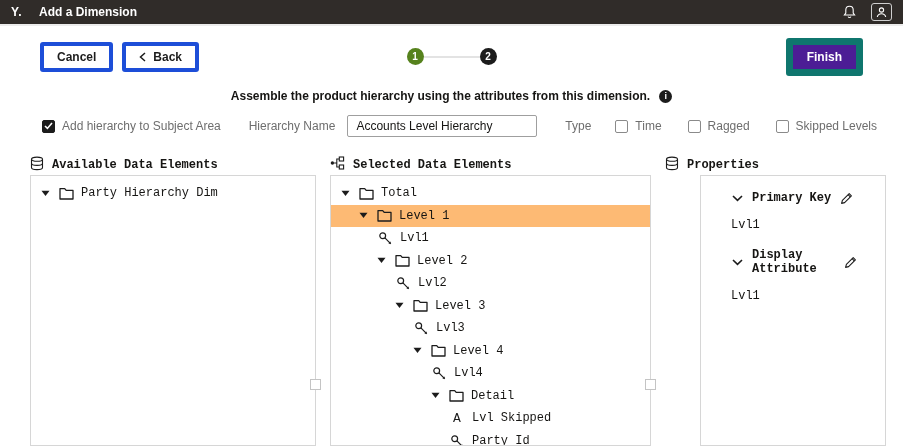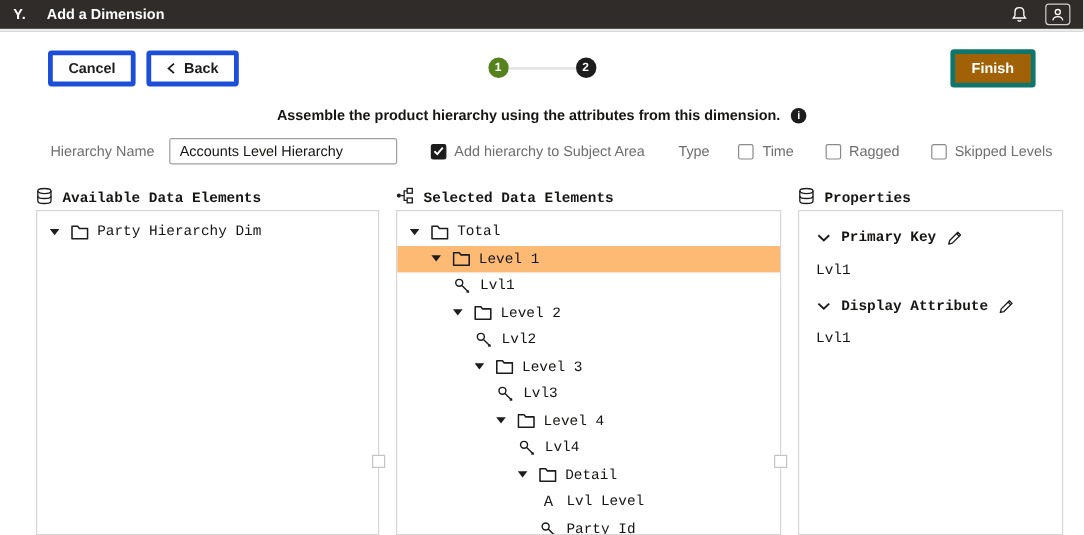--- a/index.html
+++ b/index.html
@@ -14,21 +14,21 @@
   .topbar-right{margin-left:auto;display:flex;align-items:center;gap:15px;}
   .bell{display:flex;cursor:pointer;}
   .avatar{width:21px;height:18px;border:1.5px solid #cfcfcf;border-radius:3px;display:flex;
           align-items:center;justify-content:center;cursor:pointer;box-sizing:border-box;}
 
   
   .toolbar-row{position:absolute;top:44px;left:40px;right:40px;height:26px;display:flex;align-items:center;}
   .btn{border:4px solid #1d4ed8;background:#fff;border-radius:3px;padding:4px 13px;font-size:12px;
        color:#1c1c1c;font-family:inherit;font-weight:600;cursor:pointer;}
   .btn.back{margin-left:9px;display:inline-flex;align-items:center;gap:7px;}
-  .finish{margin-left:auto;background:#a16207;color:#fff;border:4px solid #0f766e;border-radius:3px;
+  .finish{margin-left:auto;background:#4c1d95;color:#fff;border:7px solid #0f766e;border-radius:3px;
           padding:5px 14px;font-size:12px;font-family:inherit;font-weight:600;cursor:pointer;}
   .stepper{position:absolute;left:50%;top:4px;transform:translateX(-50%);display:flex;align-items:center;}
   .step{width:17px;height:17px;border-radius:50%;color:#fff;font-size:10px;font-weight:700;
         display:flex;align-items:center;justify-content:center;}
   .connector{width:56px;height:2px;background:#e3e3e3;}
 
   
   .instruction{position:absolute;top:89px;left:0;right:0;text-align:center;font-size:12px;font-weight:600;
                display:flex;justify-content:center;align-items:center;gap:9px;}
   .info-icon{width:13px;height:13px;border-radius:50%;background:#1c1c1c;color:#fff;font-size:9px;
@@ -49,21 +49,21 @@
 
   
   .panels{position:absolute;top:155px;left:30px;right:17px;bottom:0;display:flex;gap:14px;}
   .panel{display:flex;flex-direction:column;position:relative;font-family:Liberation Mono, monospace;}
   .p1{width:286px;flex:0 0 auto;}
   .p2{width:321px;flex:0 0 auto;}
   .p3{flex:1;}
   .panel-header{display:flex;align-items:center;gap:8px;font-size:12px;font-weight:700;height:20px;}
   .panel-body{flex:1;border:1px solid #d6d6d6;background:#fff;overflow:hidden;padding-top:6px;
               box-sizing:border-box;}
-  .p3 .panel-body{padding:8px 12px;}
+  .p3 .panel-body{padding:8px 28px;margin-left:35px;}
   .resize-handle{position:absolute;right:-5px;top:224px;width:9px;height:9px;background:#fff;
                  border:1px solid #c4c4c4;z-index:2;cursor:col-resize;}
 
   .tree-row{height:22.5px;display:flex;align-items:center;font-size:12px;cursor:pointer;}
   .tree-spacer{flex:0 0 auto;}
   .caret{width:10px;margin-right:7px;display:flex;flex:0 0 auto;cursor:pointer;}
   .t-icon{width:16px;display:flex;justify-content:center;margin-right:7px;flex:0 0 auto;}
   .t-icon .letterA{font-size:13px;font-weight:400;line-height:1;color:#1c1c1c;}
   .tree-label{white-space:nowrap;}
 
@@ -113,31 +113,31 @@
       </div>
     <button class="finish">Finish</button>
   </div>
 
   <div class="instruction">
     <span>Assemble the product hierarchy using the attributes from this dimension.</span>
     <span class="info-icon">i</span>
   </div>
 
   <div class="form-row">
-    <div class="grp">
-      <span class="gray-label">Hierarchy Name</span>
-      <input class="name-input" type="text" value="Accounts Level Hierarchy" style="">
-    </div>
     <div class="grp chk">
       <span class="box on">
         <svg width="9" height="8" viewBox="0 0 9 8">
             <polyline points="1,4 3.4,6.4 8,1" fill="none" stroke="#fff" stroke-width="1.6"></polyline>
           </svg>
       </span>
       <span class="gray-label">Add hierarchy to Subject Area</span>
+    </div>
+    <div class="grp">
+      <span class="gray-label">Hierarchy Name</span>
+      <input class="name-input" type="text" value="Accounts Level Hierarchy" style="">
     </div>
     <div class="grp type-grp">
       <span class="gray-label">Type</span>
       <span id="type-options" style="display:flex;gap:26px;">
           <span class="chk">
             <span class="box"></span>
             <span class="gray-label">Time</span>
           </span>
           <span class="chk">
             <span class="box"></span>
@@ -313,21 +313,21 @@
                 <path d="M1 12V1.6h4.7l1.5 1.8H14V12z" fill="none" stroke="#1c1c1c" stroke-width="1.3" stroke-linejoin="round"></path>
               </svg>
             </span>
             <span class="tree-label">Detail</span>
           </div>
           <div class="tree-row">
             <span class="tree-spacer" style="width: 118px;"></span>
             <span class="t-icon">
               <span class="letterA">A</span>
             </span>
-            <span class="tree-label">Lvl Level</span>
+            <span class="tree-label">Lvl Skipped</span>
           </div>
           <div class="tree-row">
             <span class="tree-spacer" style="width: 118px;"></span>
             <span class="t-icon">
               <svg width="14" height="14" viewBox="0 0 14 14">
                 <circle cx="4.7" cy="4.7" r="2.9" fill="none" stroke="#1c1c1c" stroke-width="1.2"></circle>
                 <path d="M6.9 6.9L12.8 12.8M10.9 12.7l1.7-1.7" fill="none" stroke="#1c1c1c" stroke-width="1.2"></path>
               </svg>
             </span>
             <span class="tree-label">Party Id</span>

